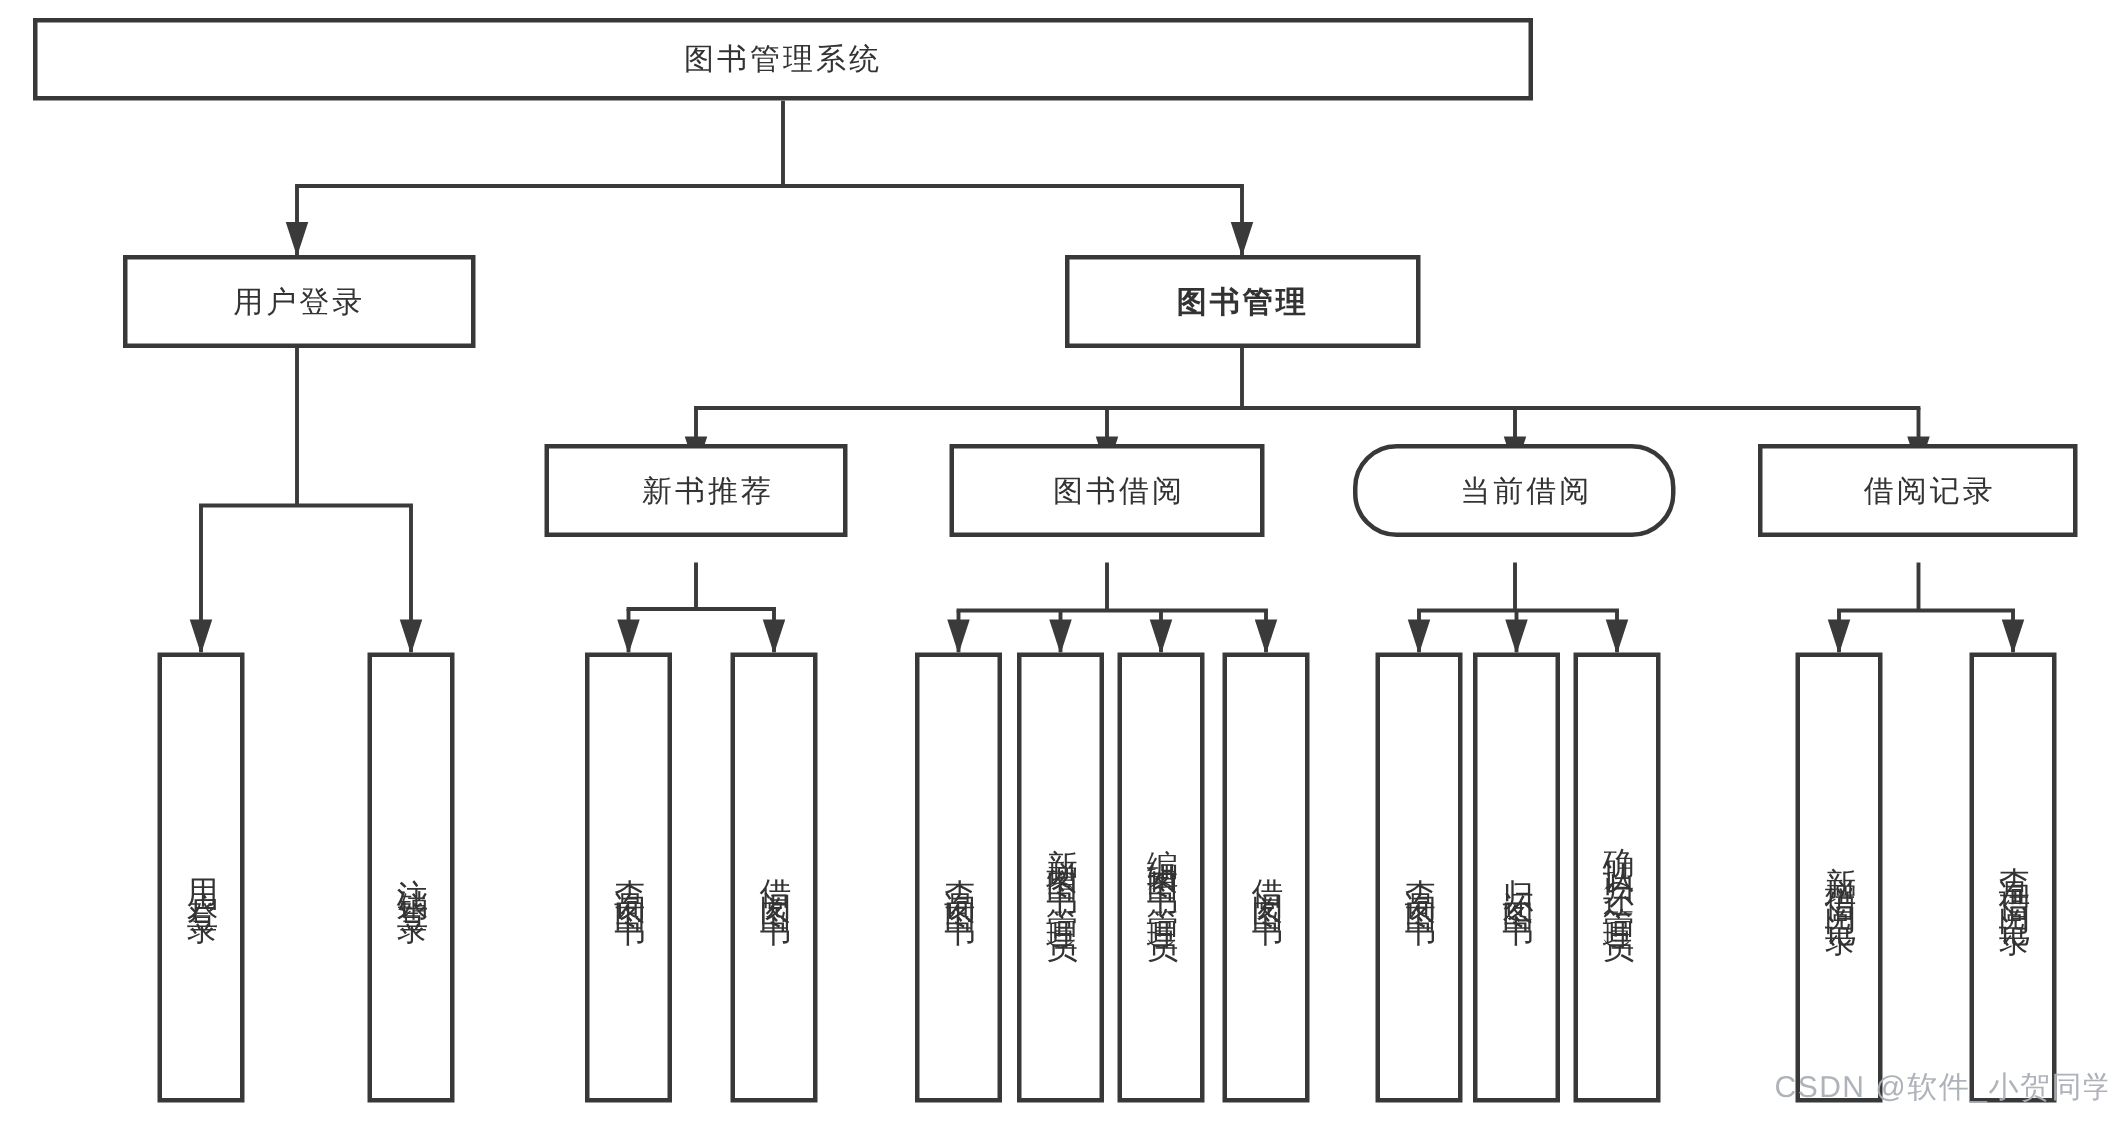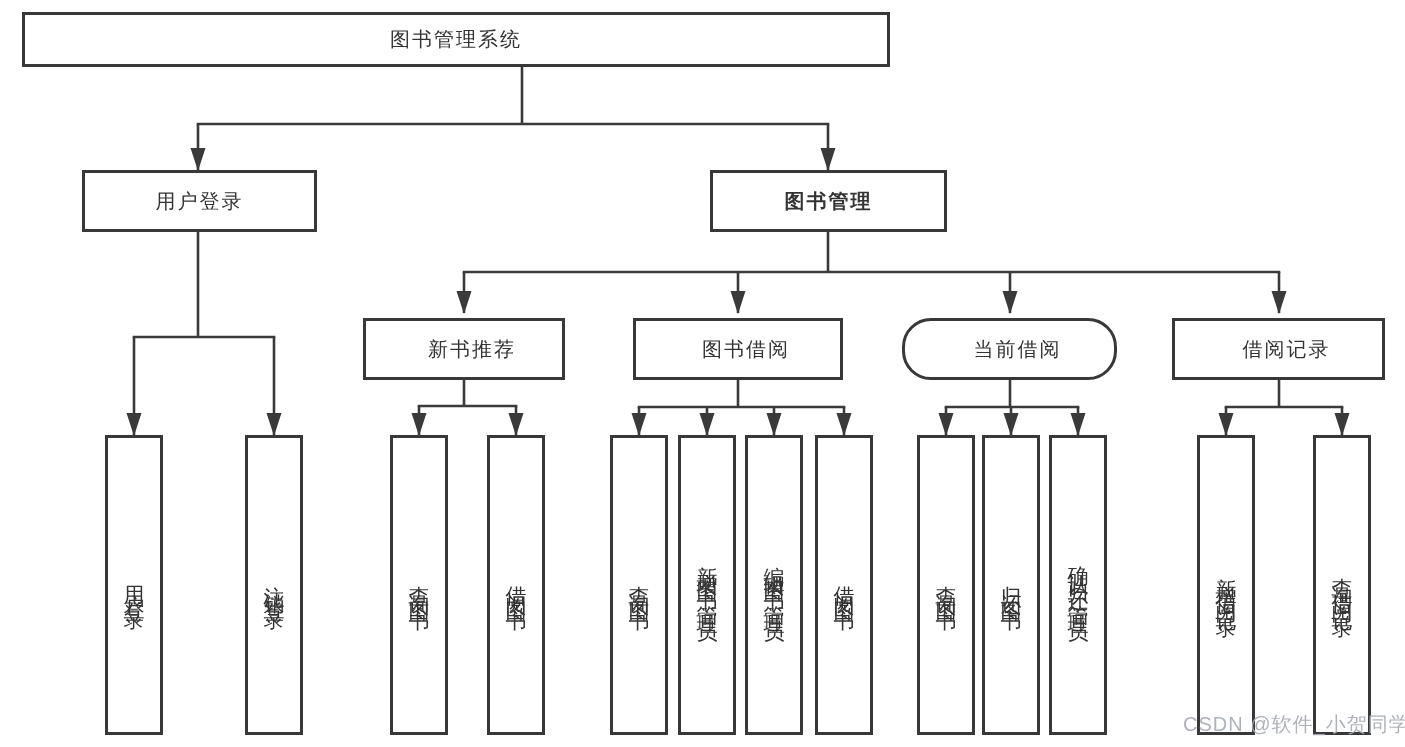--- a/index.html
+++ b/index.html
@@ -29,24 +29,24 @@
     color: #333333;
     display: flex;
     align-items: center;
     justify-content: center;
     white-space: nowrap;
   }
   .hnode {
     font-size: 20px;
     letter-spacing: 2px;
   }
-  .root-node   { left: 22px;  top: 12px;  width: 868px; height: 55px; }
+  .root-node   { left: 22px;  top: 12px;  width: 1000px; height: 55px; }
   .l2a         { left: 82px;  top: 170px; width: 235px;  height: 62px; }
   .l2b         { left: 710px; top: 170px; width: 237px;  height: 62px; font-weight: bold; }
-  .l3          { top: 318px; height: 62px; padding-left: 16px; }
+  .l3          { top: 296px; height: 62px; padding-left: 16px; }
   .l3a { left: 363px;  width: 202px; }
   .l3b { left: 633px;  width: 210px; }
   .l3c { left: 902px;  width: 215px; border-radius: 29px; }
   .l3d { left: 1172px; width: 213px; }
   .vnode {
     top: 435px;
     width: 58px;
     height: 300px;
     writing-mode: vertical-rl;
     font-size: 21px;

